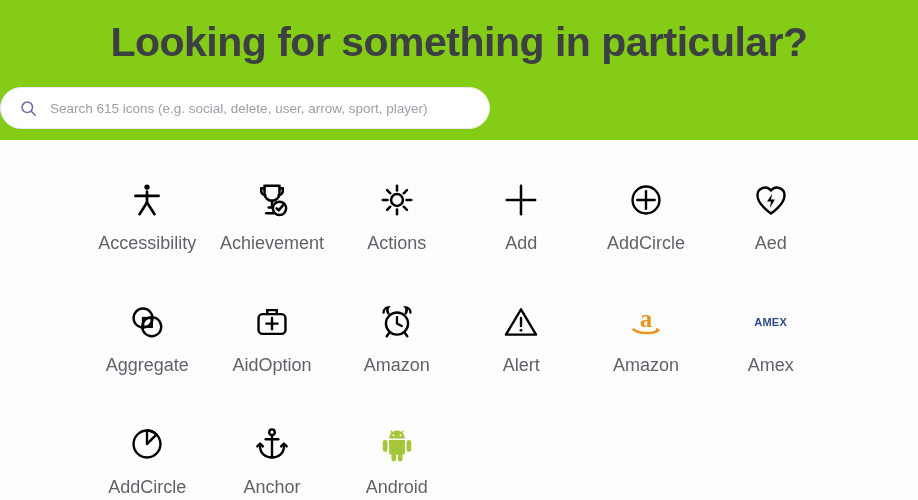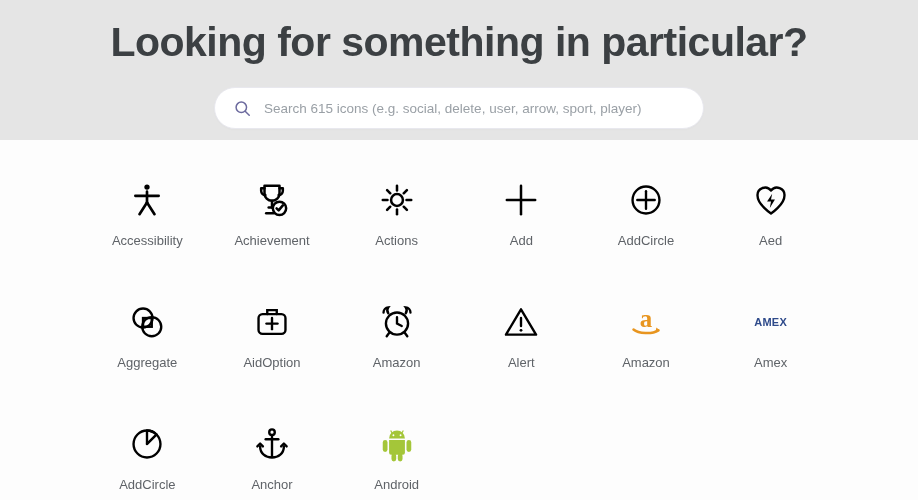--- a/index.html
+++ b/index.html
@@ -7,21 +7,21 @@
   html, body {
     margin: 0; padding: 0;
     width: 918px; height: 500px;
     background: #ffffff;
     font-family: "Liberation Sans", sans-serif;
     overflow: hidden;
   }
   .page {
     position: relative;
     width: 918px; height: 500px;
-    background: #e5e5e5;
+    background: #84cc16;
   }
   
   .page::after {
     content: "";
     position: absolute;
     left: 0; right: 0; top: 140px; bottom: 0;
     background: #fdfdfd;
     z-index: 0;
   }
   .content { position: relative; z-index: 1; }
@@ -32,21 +32,21 @@
     line-height: 1.1;
     font-weight: bold;
     color: #3c4043;
     letter-spacing: -0.5px;
     margin: 0;
     padding-top: 20px;
   }
 
   .search-wrap {
     display: flex;
-    justify-content: center;
+    justify-content: flex-start;
     margin-top: 22px;
   }
   .search-box {
     width: 490px;
     height: 42px;
     border: 1px solid #e8e8ee;
     border-radius: 21px;
     background: #ffffff;
     display: flex;
     align-items: center;
@@ -84,21 +84,21 @@
     cursor: pointer;
   }
   .glyph {
     height: 46px;
     display: flex;
     align-items: center;
     justify-content: center;
   }
   .cell-label {
     margin-top: 11px;
-    font-size: 13px;
+    font-size: 18px;
     color: #5f6368;
     text-align: center;
     line-height: 1;
     white-space: nowrap;
   }
   .amex-mark {
     font-size: 11px;
     font-weight: bold;
     letter-spacing: 0.2px;
   }

